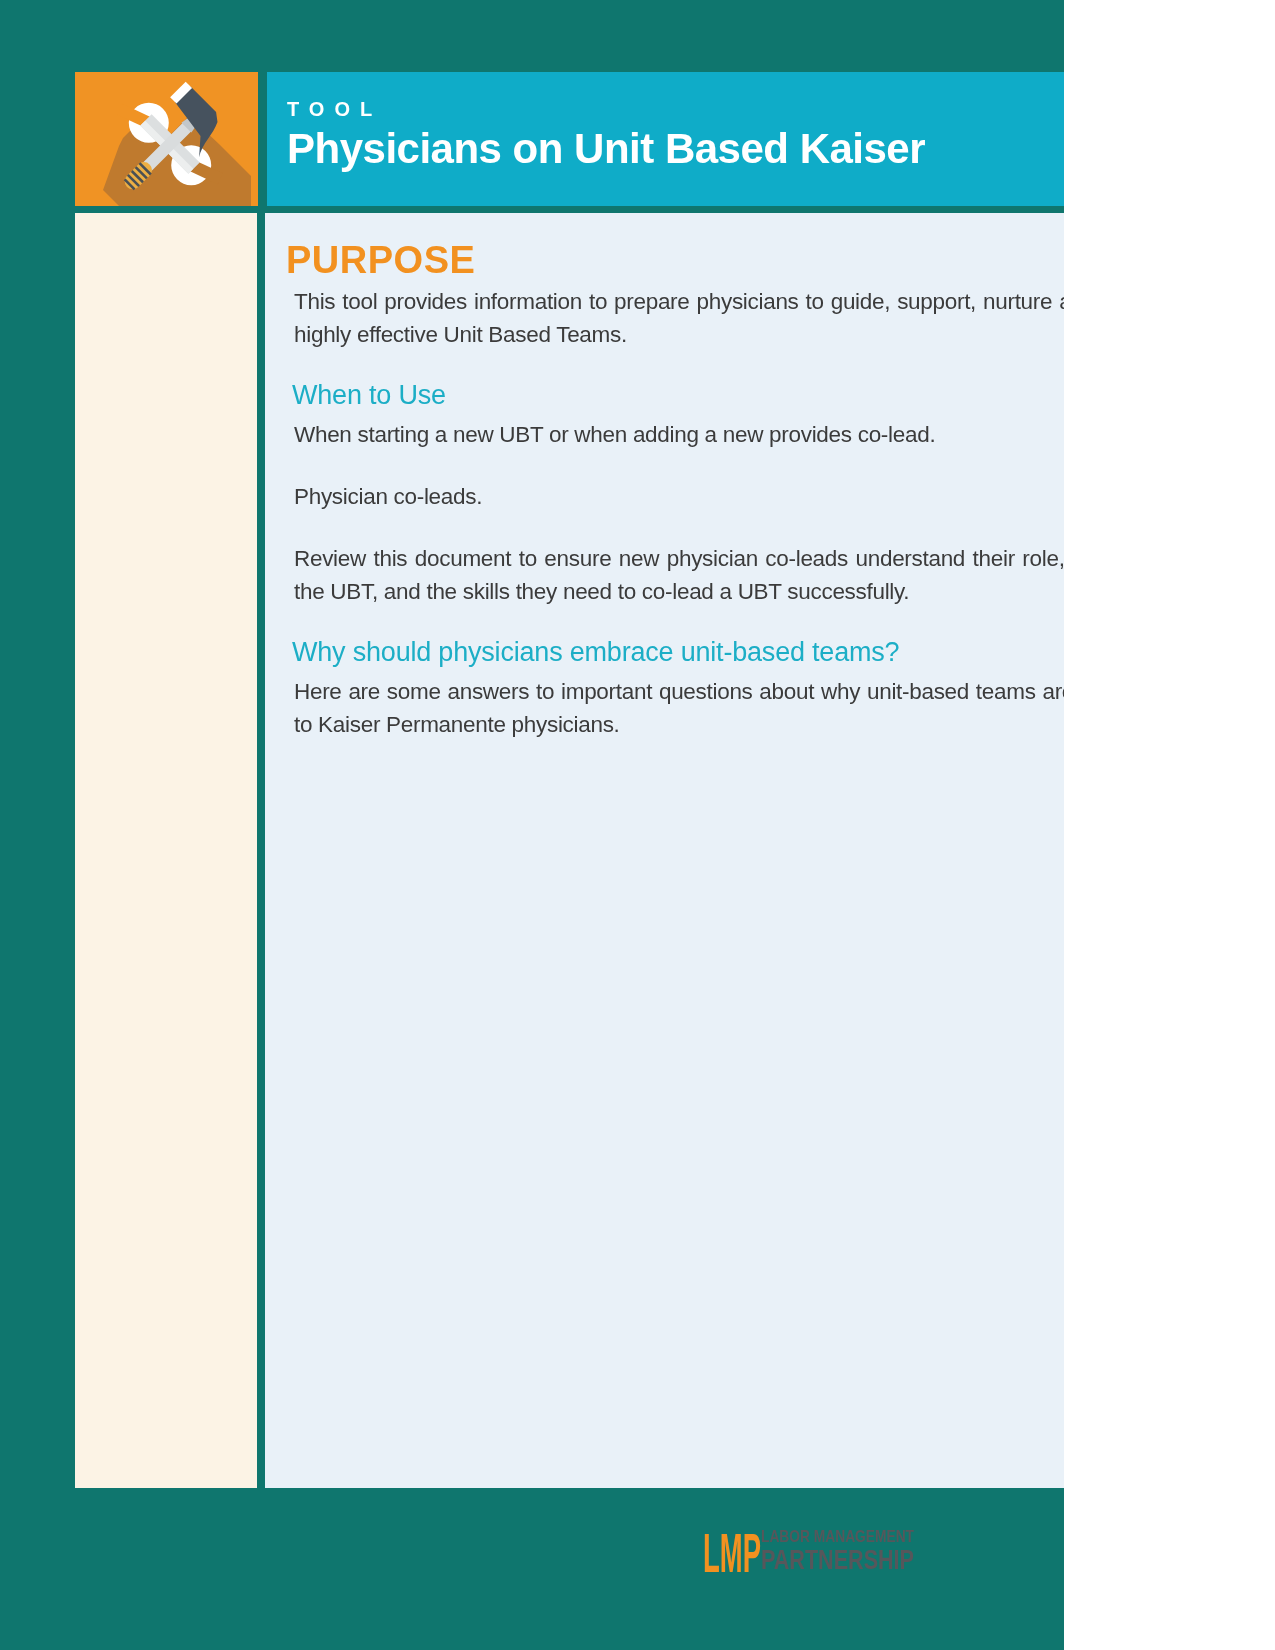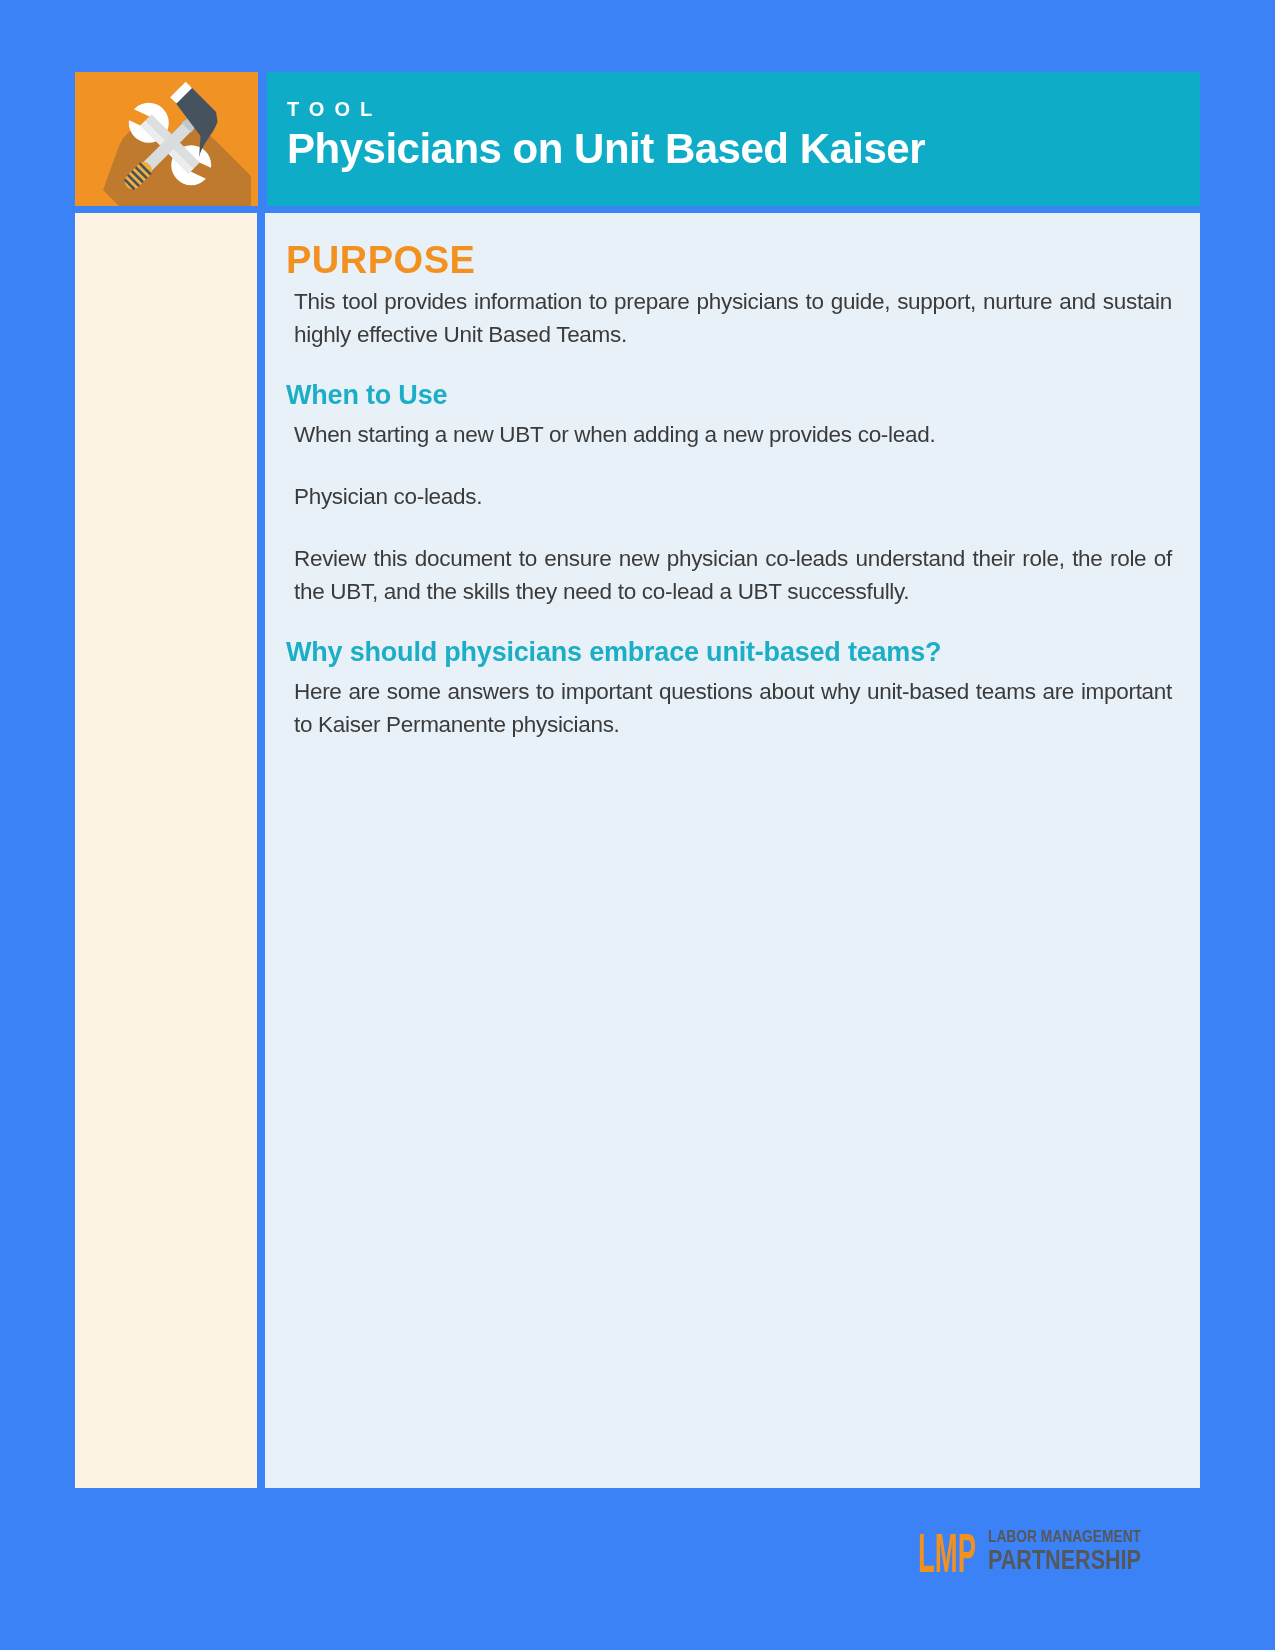--- a/index.html
+++ b/index.html
@@ -10,22 +10,22 @@
     --heading-teal:#1CAEC6;
     --content-bg:#E9F1F8;
     --sidebar-bg:#FCF3E5;
     --body-text:#3B3B3B;
     --logo-gray:#56575B;
   }
   *{box-sizing:border-box;}
   html,body{margin:0;padding:0;background:#ffffff;}
   .page{
     position:relative;
-    width:1275px;height:1650px;
-    background:#3b82f6;
+    width:1064px;height:1650px;
+    background:#0f766e;
     font-family:"Liberation Sans", sans-serif;
     overflow:hidden;
   }
   
   .icon-tile{
     position:absolute;left:75px;top:72px;width:183px;height:134px;
   }
   .icon-tile svg{display:block;}
   .banner{
     position:absolute;left:267px;top:72px;width:933px;height:134px;
@@ -56,28 +56,28 @@
     color:var(--orange);
     font-size:38px;line-height:34px;font-weight:bold;letter-spacing:0.5px;
   }
   .body-text{
     margin:8px;
     font-size:22.5px;line-height:33px;letter-spacing:-0.3px;
     text-align:justify;
   }
   .section{margin-top:29px;}
   .section-heading{
-    margin:0 0 4px 0;
+    margin:0 0 4px 6px;
     color:var(--heading-teal);
-    font-size:27px;line-height:30px;font-weight:bold;letter-spacing:-0.2px;
+    font-size:27px;line-height:30px;font-weight:normal;letter-spacing:-0.2px;
   }
   
   .footer-logo{
-    position:absolute;top:1527px;right:132px;
-    display:flex;align-items:center;gap:12px;
+    position:absolute;top:1527px;right:148px;
+    display:flex;align-items:center;gap:0;
   }
   .footer-logo svg{display:block;}
 </style>
 </head>
 <body>
 
 <div class="page">
 
   <div class="icon-tile">
     <svg width="183" height="134" viewBox="0 0 183 134" xmlns="http://www.w3.org/2000/svg">

